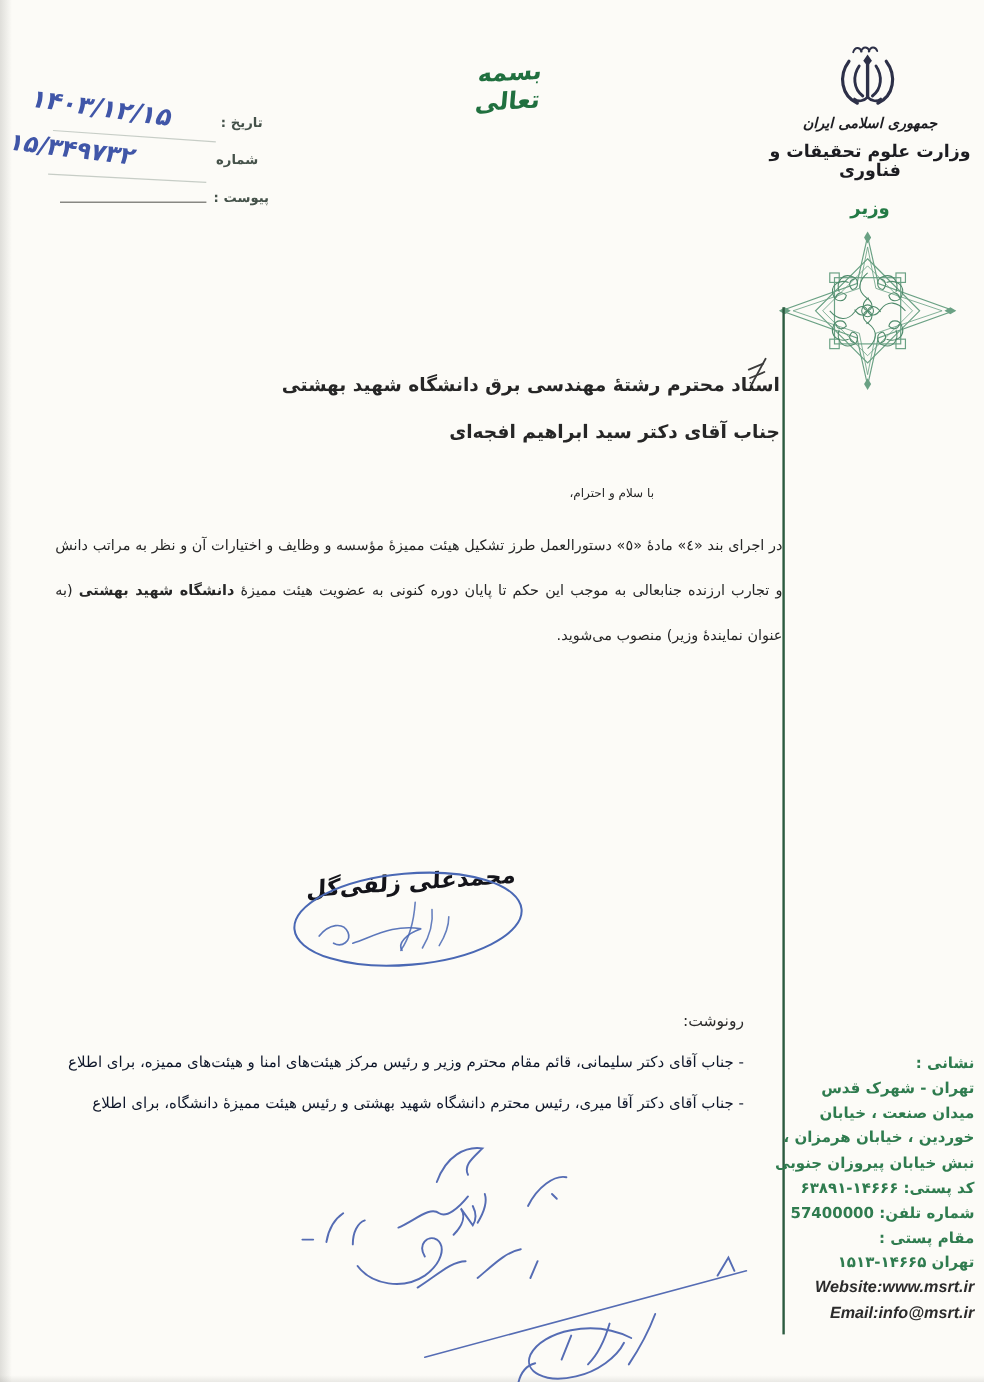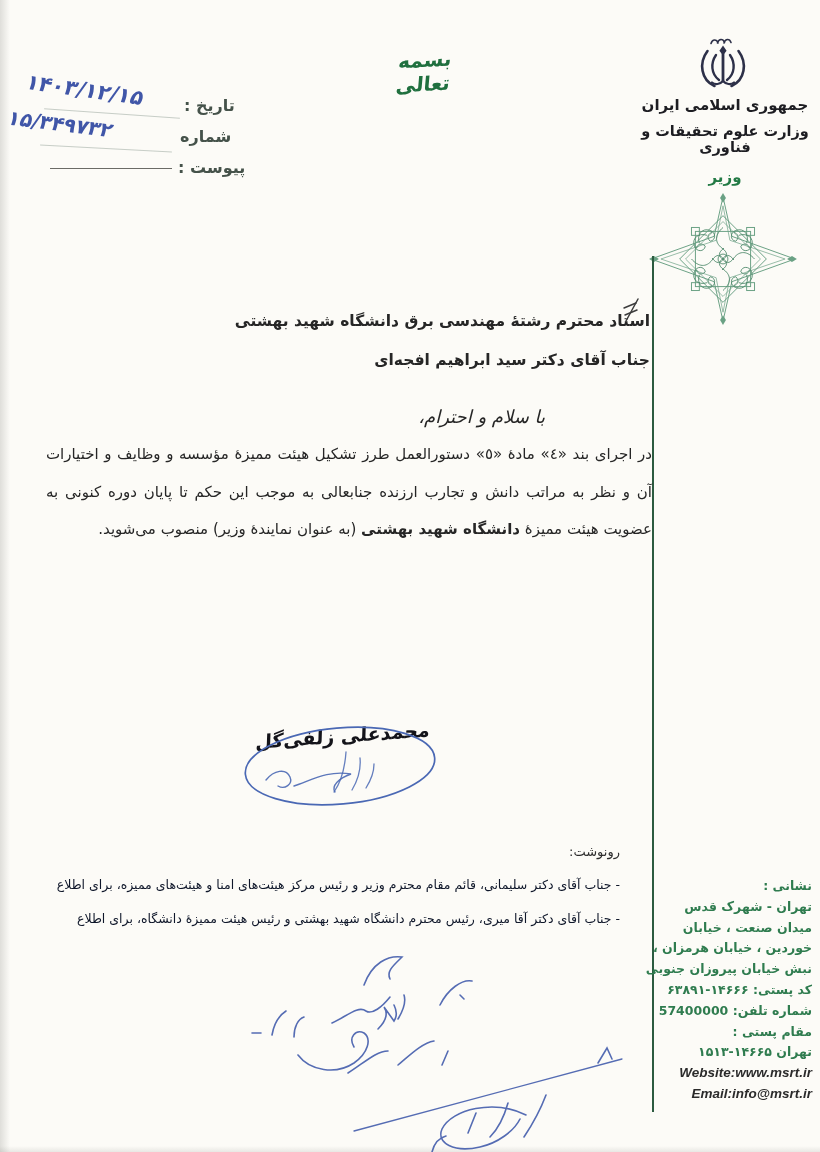--- a/index.html
+++ b/index.html
@@ -5,41 +5,41 @@
   html,body{margin:0;padding:0;background:#e8e8e4;}
   .page{position:relative;width:820px;height:1152px;background:#fcfbf7;overflow:hidden;
         font-family:"DejaVu Sans",sans-serif;color:#262626;}
   .abs{position:absolute;}
   .fa{direction:rtl;}
   .scan-edge{left:0;top:0;width:10px;height:1152px;
      background:linear-gradient(90deg,rgba(90,90,85,.18),rgba(90,90,85,0));}
   .scan-bottom{left:0;top:1146px;width:820px;height:6px;background:linear-gradient(0deg,rgba(90,90,85,.12),rgba(90,90,85,0));}
 
   
-  .meta-label{font-size:16px;font-weight:bold;color:#45524a;letter-spacing:.5px;}
+  .meta-label{font-size:11px;font-weight:bold;color:#45524a;letter-spacing:.5px;}
   .hand{color:#4056a8;font-weight:bold;letter-spacing:2px;white-space:nowrap;}
   .hand-date{left:26px;top:78px;font-size:21px;transform:rotate(8deg) skewX(-12deg);}
   .hand-num{left:8px;top:112px;font-size:20px;transform:rotate(7deg) skewX(-12deg);}
   .faintline{height:1px;background:#9aa89f;opacity:.55;}
   .attach-line{left:50px;top:168px;width:122px;height:0;border-bottom:1.6px solid #6b6b66;}
 
   
   .bismillah{left:374px;top:48px;width:100px;font-size:20px;font-weight:bold;color:#20703f;
      transform:rotate(-3deg) skewX(-8deg);text-align:center;}
   .hdr{left:636px;top:96px;width:178px;text-align:center;}
-  .hdr-republic{font-size:15px;font-weight:bold;color:#1d1d22;}
+  .hdr-republic{font-size:12px;font-weight:bold;color:#1d1d22;font-style:italic;}
   .hdr-ministry{font-size:14.5px;font-weight:bold;color:#1d1d22;margin-top:9px;}
   .hdr-minister{font-size:15px;font-weight:bold;color:#237a45;letter-spacing:9px;margin-top:13px;}
 
   .vline{left:652px;top:256px;width:2px;height:856px;background:#2c5b40;}
 
   
   .recipient{right:170px;top:302px;text-align:right;font-weight:bold;font-size:15.5px;line-height:39px;white-space:nowrap;}
-  .salutation{right:275px;top:406px;font-size:18px;white-space:nowrap;font-style:italic;}
-  .body-text{left:46px;top:436px;width:606px;font-size:15px;line-height:37.5px;
+  .salutation{right:275px;top:406px;font-size:10px;white-space:nowrap;}
+  .body-text{left:46px;top:436px;width:606px;font-size:12px;line-height:37.5px;
      text-align:justify;text-align-last:right;}
   .body-text p{margin:0;}
   .body-text p.indent{text-indent:14px;}
 
   
   .sig-name{left:270px;top:724px;width:160px;text-align:center;font-size:19px;font-weight:bold;
      color:#14141a;transform:rotate(-4deg) skewX(-6deg);white-space:nowrap;}
 
   
   .cc{right:200px;top:844px;}

